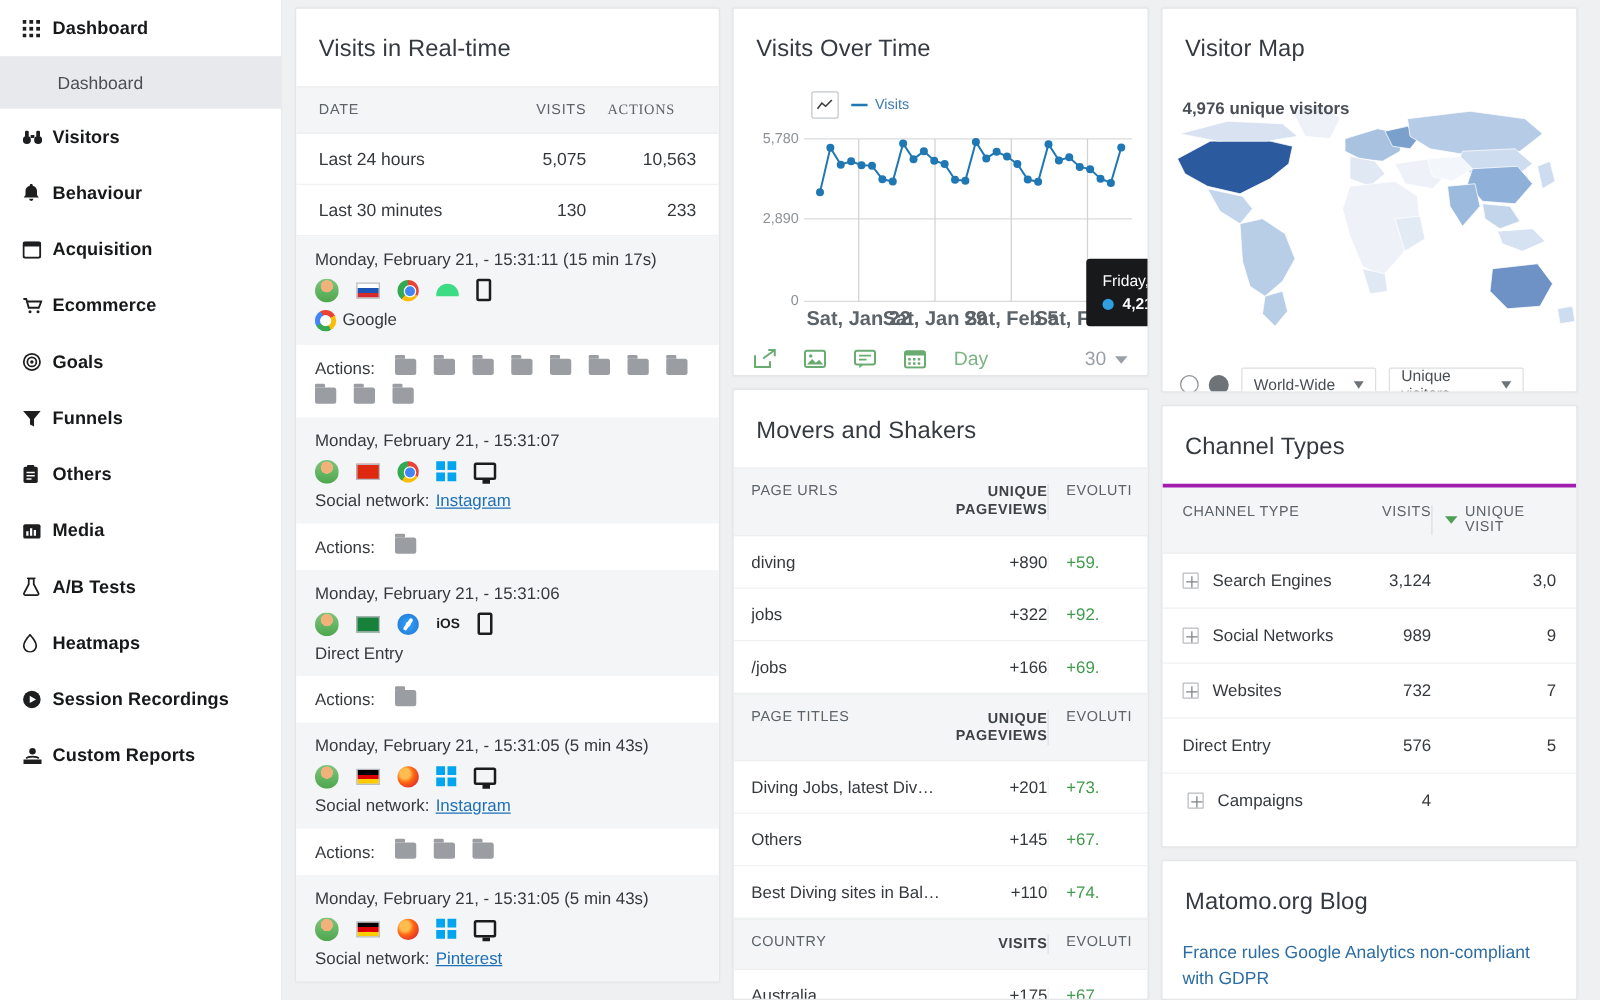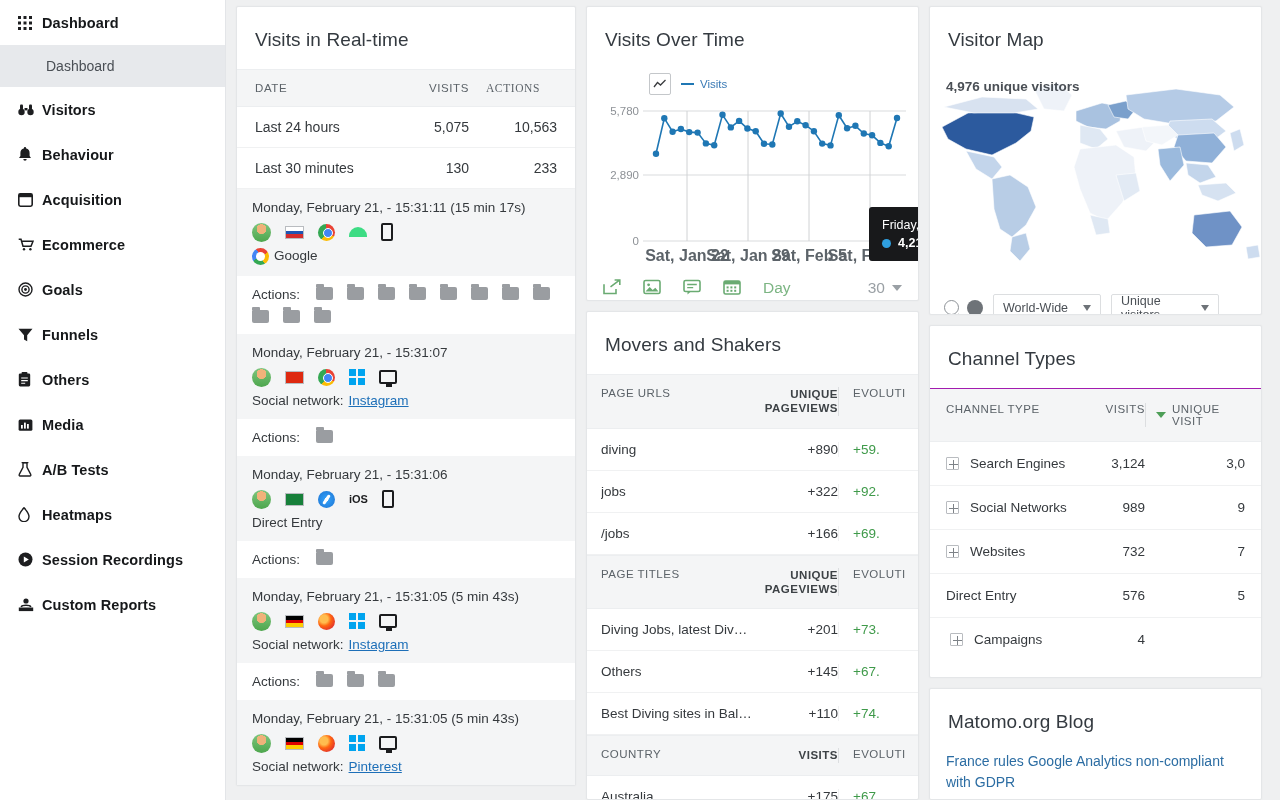--- a/index.html
+++ b/index.html
@@ -197,21 +197,21 @@
     border:1px solid #dcdee0; border-radius:2px; background:#fff;
     height:27px; display:flex; align-items:center; justify-content:space-between;
     padding:0 9px; font-size:12.5px; color:#4a4f55; gap:0;
   }
   .mselect.w1 { width:108px; }
   .mselect.w2 { width:108px; }
   .chev { width:0;height:0;border-left:4.5px solid transparent;border-right:4.5px solid transparent;border-top:6px solid #6e7378; }
 
   
   .ct-head {
-    display:flex; background:#f4f5f6; border-top:1px solid #a21caf; border-bottom:1px solid #eceef0;
+    display:flex; background:#f4f5f6; border-top:3px solid #a21caf; border-bottom:1px solid #eceef0;
     padding:14px 16px; font-size:11.5px; letter-spacing:.5px; color:#5c6369; text-transform:uppercase;
   }
   .ct-head .c-name { flex:1; }
   .ct-head .c-visits { width:64px; text-align:right; }
   .ct-head .c-uniq { width:100px; text-align:left; padding-left:10px; display:flex; align-items:center; gap:6px; border-left:1px solid #dcdee0;}
   .sort-caret { width:0;height:0;border-left:5px solid transparent;border-right:5px solid transparent;border-top:6px solid #4d9e57; }
   .ct-row {
     display:flex; align-items:center; padding:14px 16px; font-size:13.5px; color:#35393d;
     border-bottom:1px solid #f0f1f2;
   }

